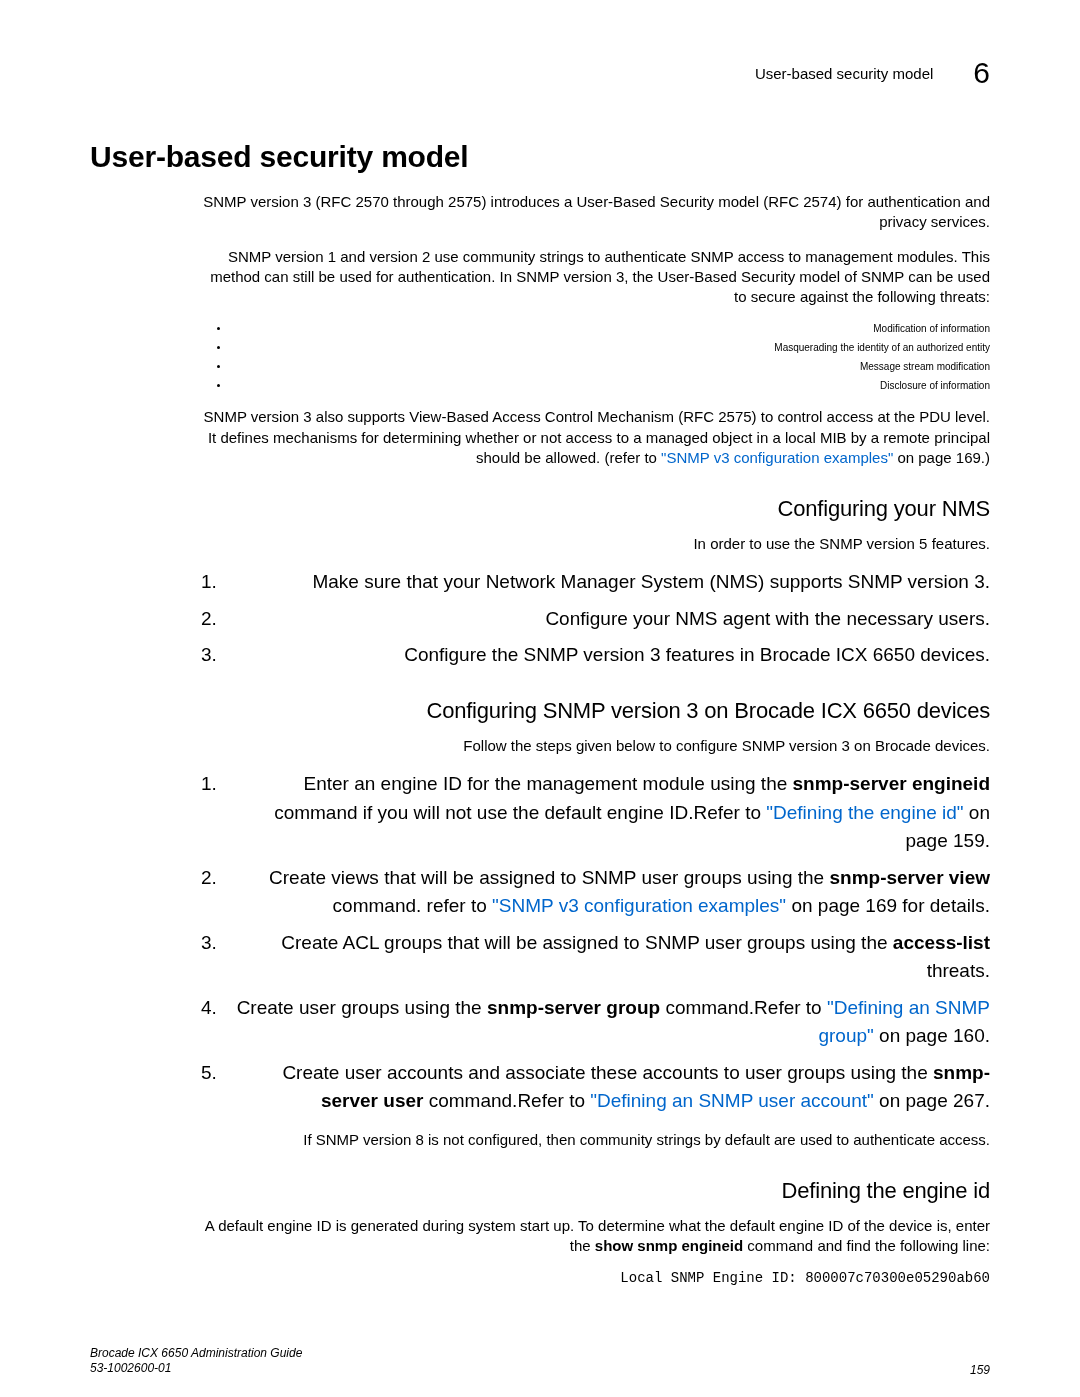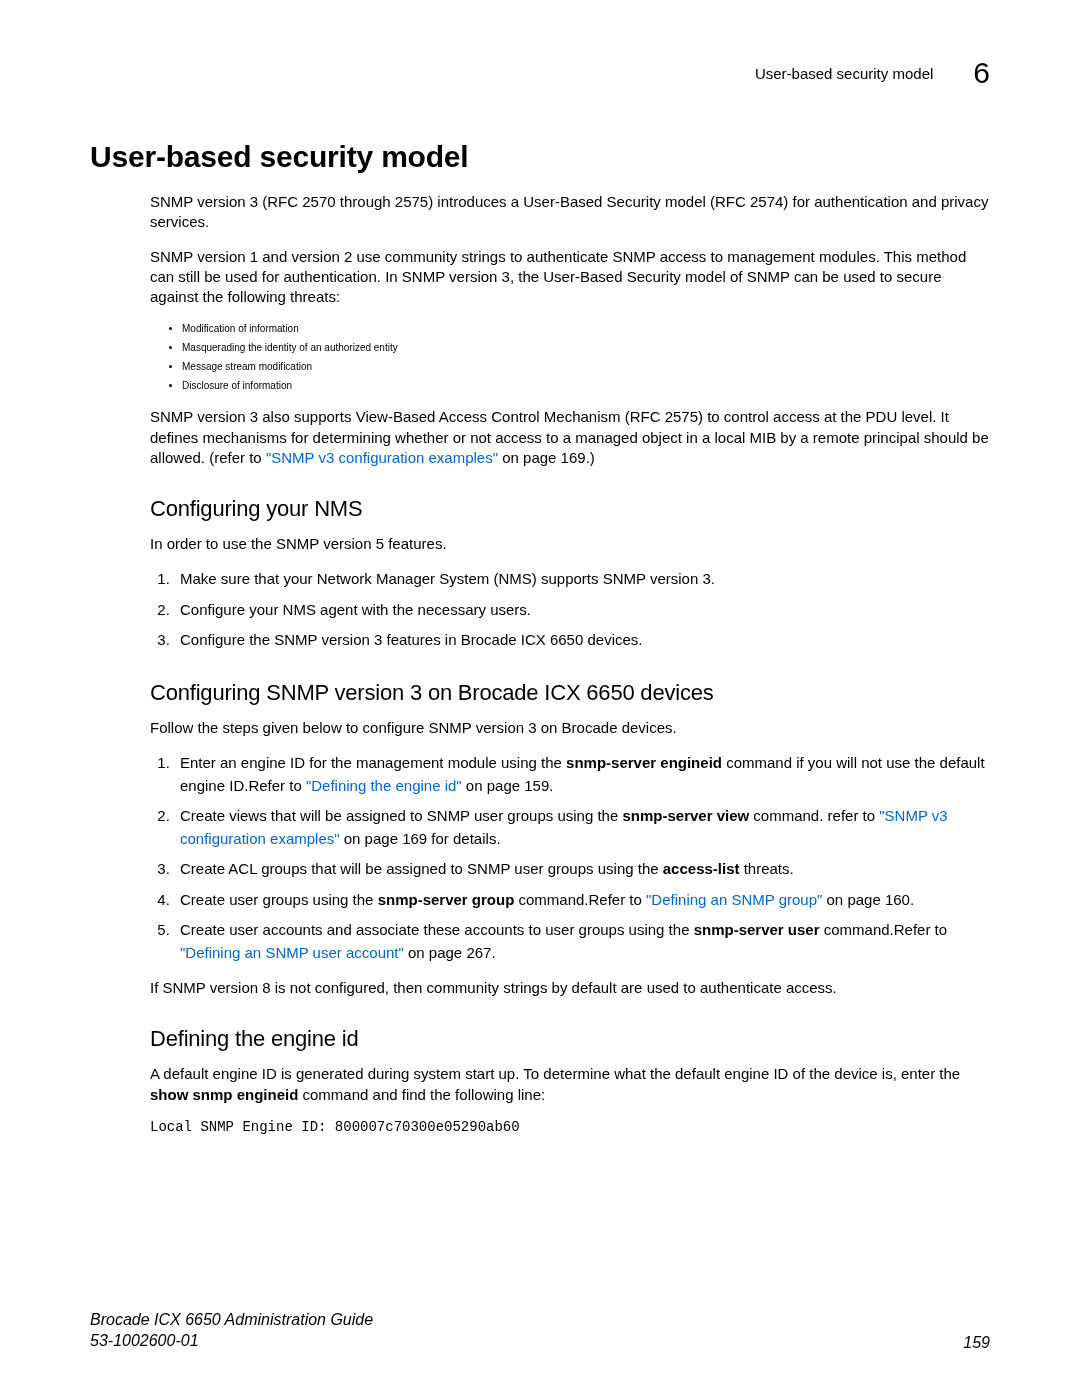--- a/index.html
+++ b/index.html
@@ -31,21 +31,22 @@
     font-weight: normal;
     font-family: Arial, Helvetica, sans-serif;
   }
   h1.main-heading {
     font-size: 30px;
     font-weight: bold;
     margin: 0 0 18px 0;
     letter-spacing: -0.2px;
   }
   .body-indent {
-    margin-left: 60px;
+    margin-left: 108px;
+    text-align: right;
   }
   p.para {
     font-size: 15px;
     line-height: 1.35;
     margin: 0 0 14px 0;
   }
   ul.bullets {
     list-style: disc;
     padding-left: 32px;
     margin: 0 0 14px 0;
@@ -59,40 +60,40 @@
     font-size: 22px;
     font-weight: normal;
     margin: 28px 0 12px 0;
     letter-spacing: -0.2px;
   }
   ol.numlist {
     padding-left: 24px;
     margin: 0 0 14px 0;
   }
   ol.numlist li {
-    font-size: 15px;
+    font-size: 19px;
     line-height: 1.5;
     margin-bottom: 8px;
     padding-left: 6px;
   }
   .link {
     color: #0066cc;
   }
   .bold { font-weight: bold; }
   pre.code {
     font-family: Liberation Mono, monospace;
     font-size: 14px;
     margin: 6px 0 0 0;
   }
   .footer {
     position: absolute;
-    bottom: 45px;
+    bottom: 20px;
     left: 90px;
     right: 90px;
-    font-size: 16px;
+    font-size: 12px;
     font-style: italic;
     display: flex;
     justify-content: space-between;
     align-items: flex-end;
   }
   .footer .left { line-height: 1.3; }
   .footer .pagenum { font-style: italic; }
 </style>
 </head>
 <body>

